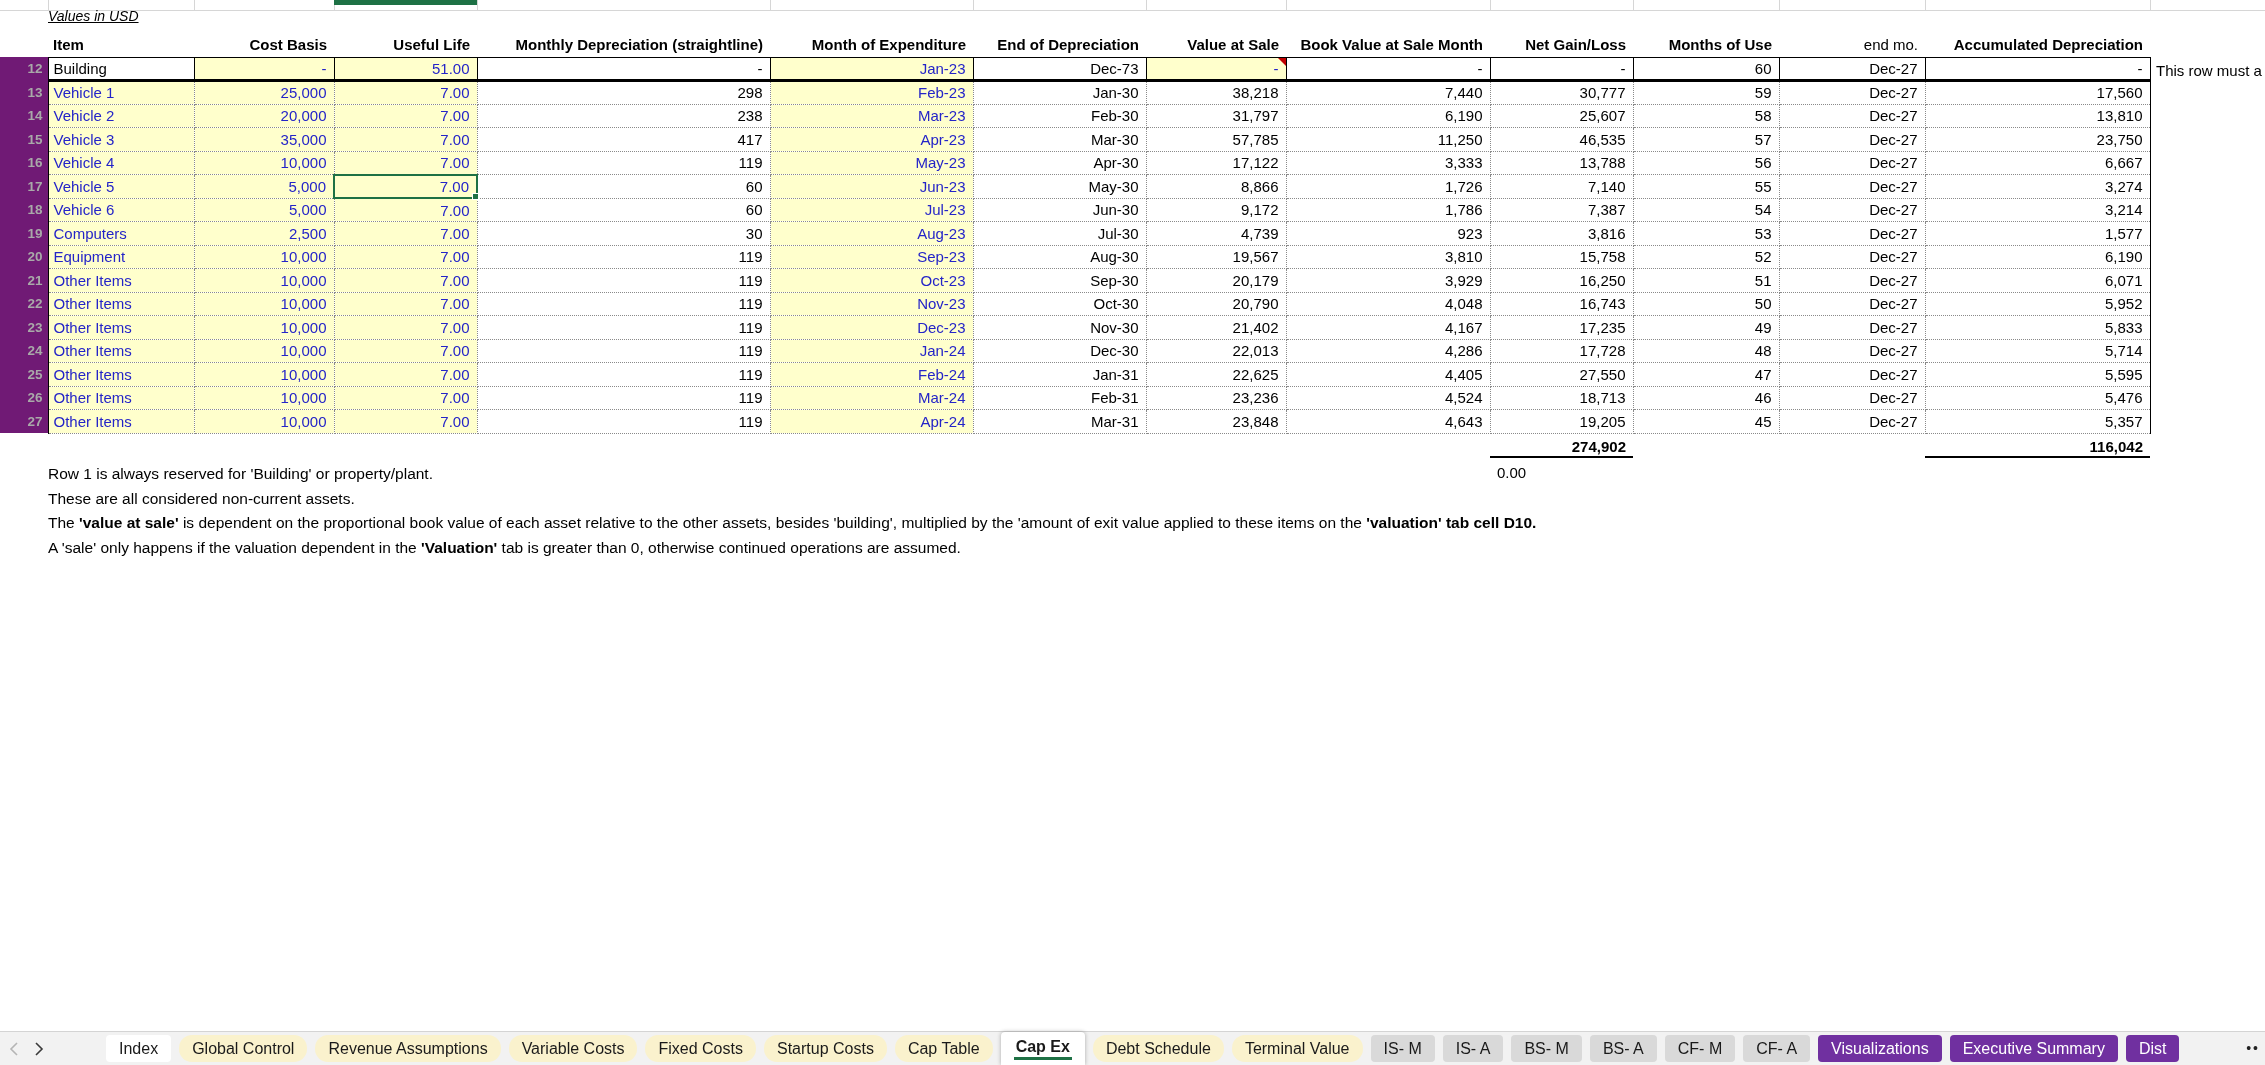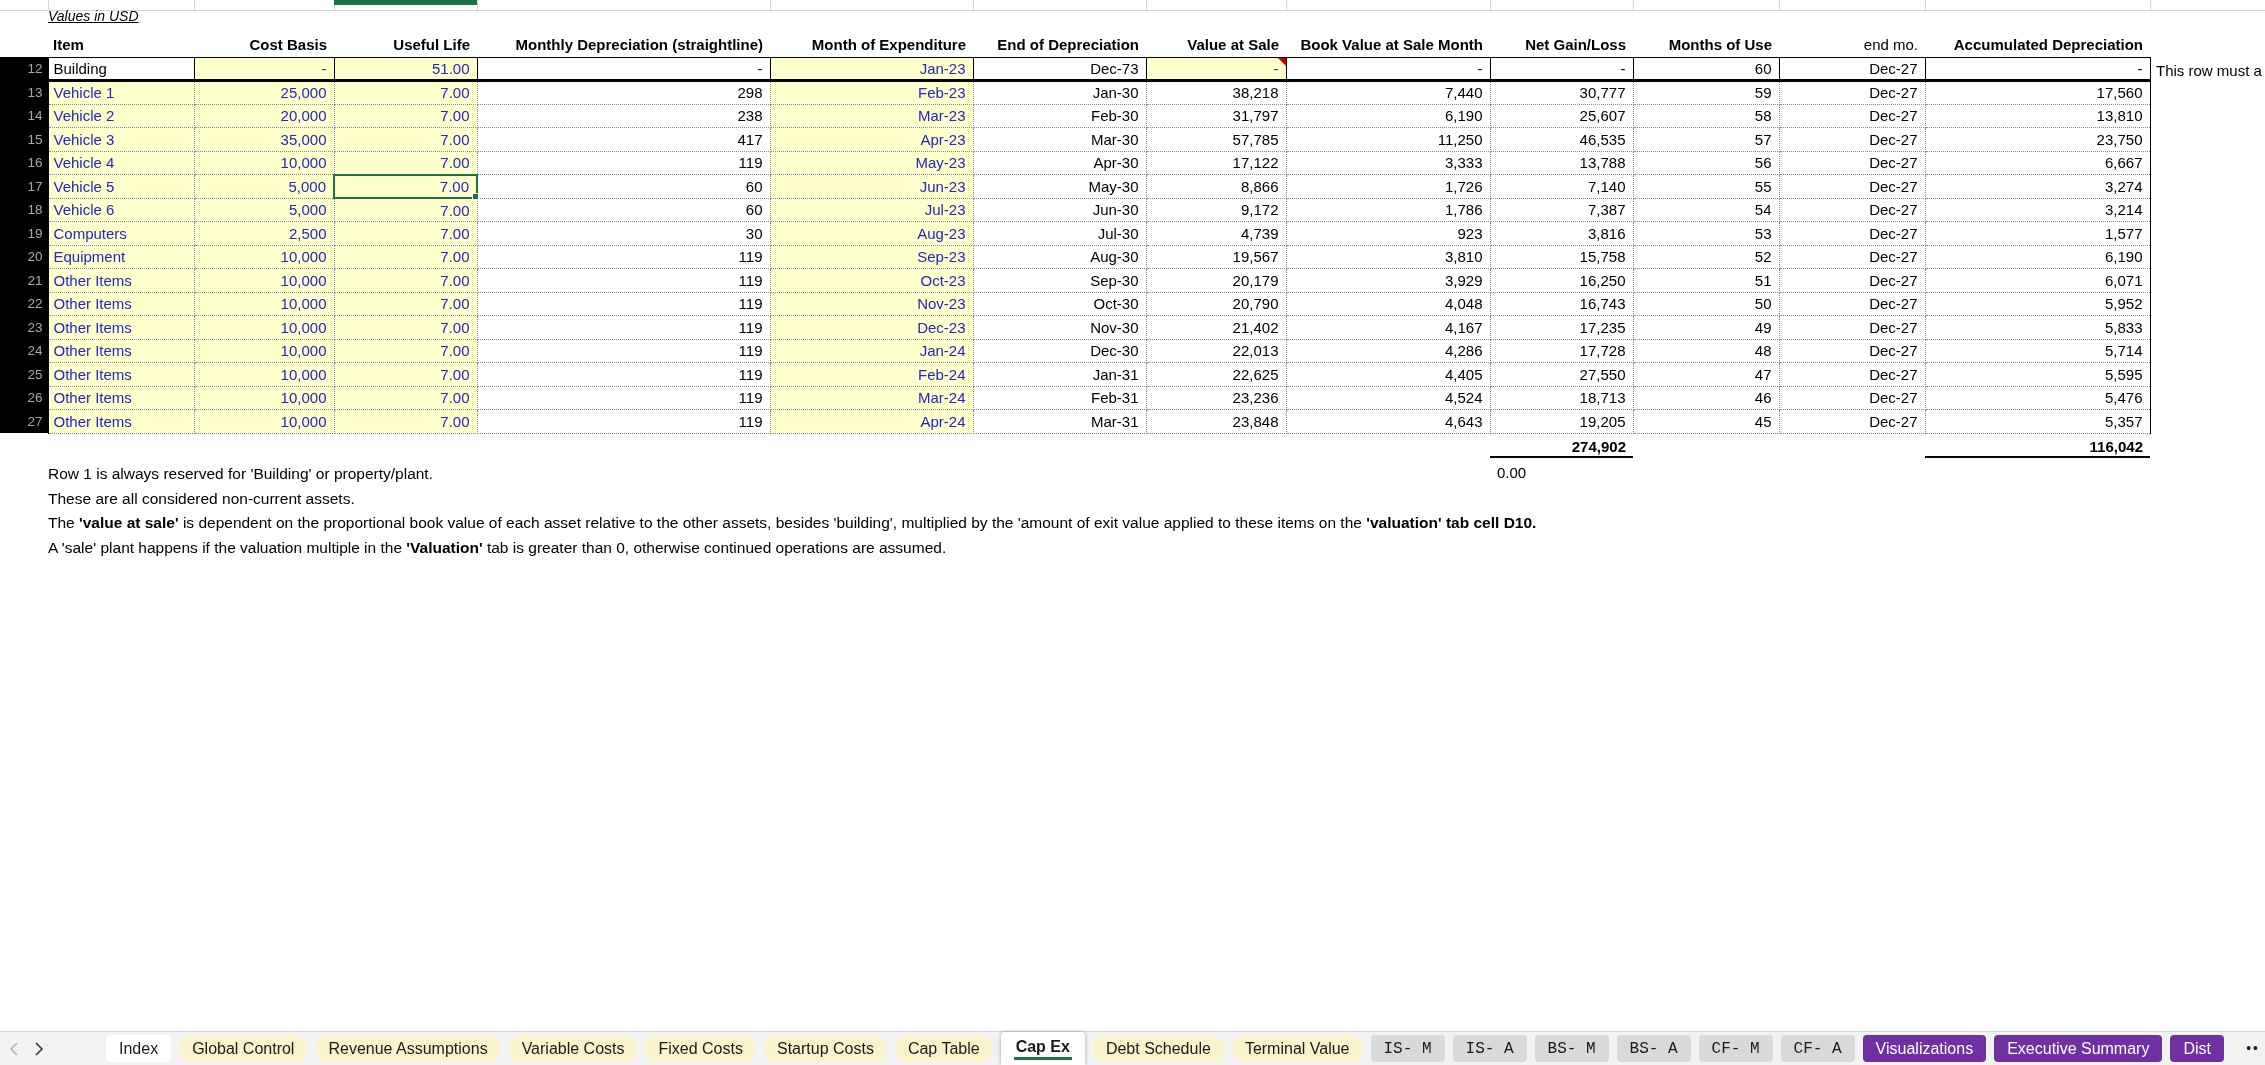--- a/index.html
+++ b/index.html
@@ -13,21 +13,21 @@
 
   .values-note{position:absolute;left:48px;top:8px;font-size:14px;font-style:italic;
                text-decoration:underline;}
 
   
   table{border-collapse:collapse;table-layout:fixed;position:absolute;top:32px;left:0;width:2150px;}
   th,td{font-size:15px;height:23.5px;padding:0 7px 0 5px;white-space:nowrap;overflow:hidden;box-sizing:border-box;}
   thead th{font-weight:bold;border:none;height:25px;vertical-align:bottom;padding-bottom:4px;text-align:right;}
   thead th.left{text-align:left;}
   thead th.th-regular{font-weight:normal;}
-  td.gutter{color:#a9a9a9;text-align:right;font-size:13.5px;border:none;padding-right:5px;background:#000000;}
+  td.gutter{color:#a9a9a9;text-align:right;font-size:13.5px;border:none;padding-right:5px;background:#701a75;font-weight:bold;}
   td.c{border:1px dotted #8a8a8a;background:#fff;}
   td.c.left{text-align:left;}
   td.c.right{text-align:right;}
   td.c.yellow{background:var(--yellow);color:var(--blue);}
   td.c.edge-l{border-left:1px solid #000;}
   td.c.edge-r{border-right:1px solid #000;}
   tr.brow td.c{border:1px solid #000;border-bottom:3px solid #000;}
   td.c.selected{border:2px solid var(--green);overflow:visible;position:relative;}
   td.c.selected::after{content:"";position:absolute;right:-3px;bottom:-3px;width:5px;height:5px;
                        background:var(--green);border:1px solid #fff;z-index:3;}
@@ -47,21 +47,21 @@
   .notes b{font-weight:bold;}
 
   
   .tabbar{position:absolute;left:0;bottom:0;width:2265px;height:33px;background:#f2f2f2;
           border-top:1px solid #d4d4d4;display:flex;align-items:flex-end;}
   .nav{width:26px;height:33px;display:flex;align-items:center;justify-content:center;cursor:pointer;}
   .tabs{display:flex;align-items:flex-end;gap:8px;margin-left:54px;}
   .tab{height:27px;margin-bottom:3px;border-radius:4px;padding:0 13px;display:flex;align-items:center;
        font-size:16px;cursor:pointer;background:#fff;color:#1a1a1a;flex:0 0 auto;}
   .tab.yellow{background:var(--tabYellow);border-radius:13px;}
-  .tab.gray{background:var(--tabGray);font-family:Liberation Mono, monospace;}
+  .tab.gray{background:var(--tabGray);}
   .tab.purple{background:var(--purple);color:#fff;}
   .tab.white{background:#fff;}
   .tab.active{background:#fff;height:33px;margin-bottom:0;border-radius:4px 4px 0 0;
               box-shadow:0 0 4px rgba(0,0,0,.3);}
   .tab.active .lbl{font-weight:bold;border-bottom:3px solid var(--green);padding:0 2px 1px;}
   .dots{position:absolute;right:5px;bottom:9px;font-size:14px;letter-spacing:2px;color:#222;}
 </style>
 </head>
 <body>
 
@@ -367,21 +367,21 @@
   <div class="side-note">This row must a</div>
 
   <div class="total total-net">274,902</div>
   <div class="total total-accum">116,042</div>
   <div class="check-val">0.00</div>
 
   <div class="notes" id="notes">
       <div><span>Row 1 is always reserved for 'Building' or property/plant.</span></div>
       <div><span>These are all considered non-current assets.</span></div>
       <div><span>The </span><b>'value at sale'</b><span> is dependent on the proportional book value of each asset relative to the other assets, besides 'building', multiplied by the 'amount of exit value applied to these items on the </span><b>'valuation' tab cell D10.</b></div>
-      <div><span>A 'sale' plant happens if the valuation multiple in the </span><b>'Valuation'</b><span> tab is greater than 0, otherwise continued operations are assumed.</span></div>
+      <div><span>A 'sale' only happens if the valuation dependent in the </span><b>'Valuation'</b><span> tab is greater than 0, otherwise continued operations are assumed.</span></div>
     </div>
 
   <div class="tabbar">
     <span class="nav">
       <svg width="9" height="14" viewBox="0 0 9 14">
         <polyline points="8,1 2,7 8,13" fill="none" stroke="#b5b5b5" stroke-width="1.6"></polyline>
       </svg>
     </span>
     <span class="nav">
       <svg width="9" height="14" viewBox="0 0 9 14">

